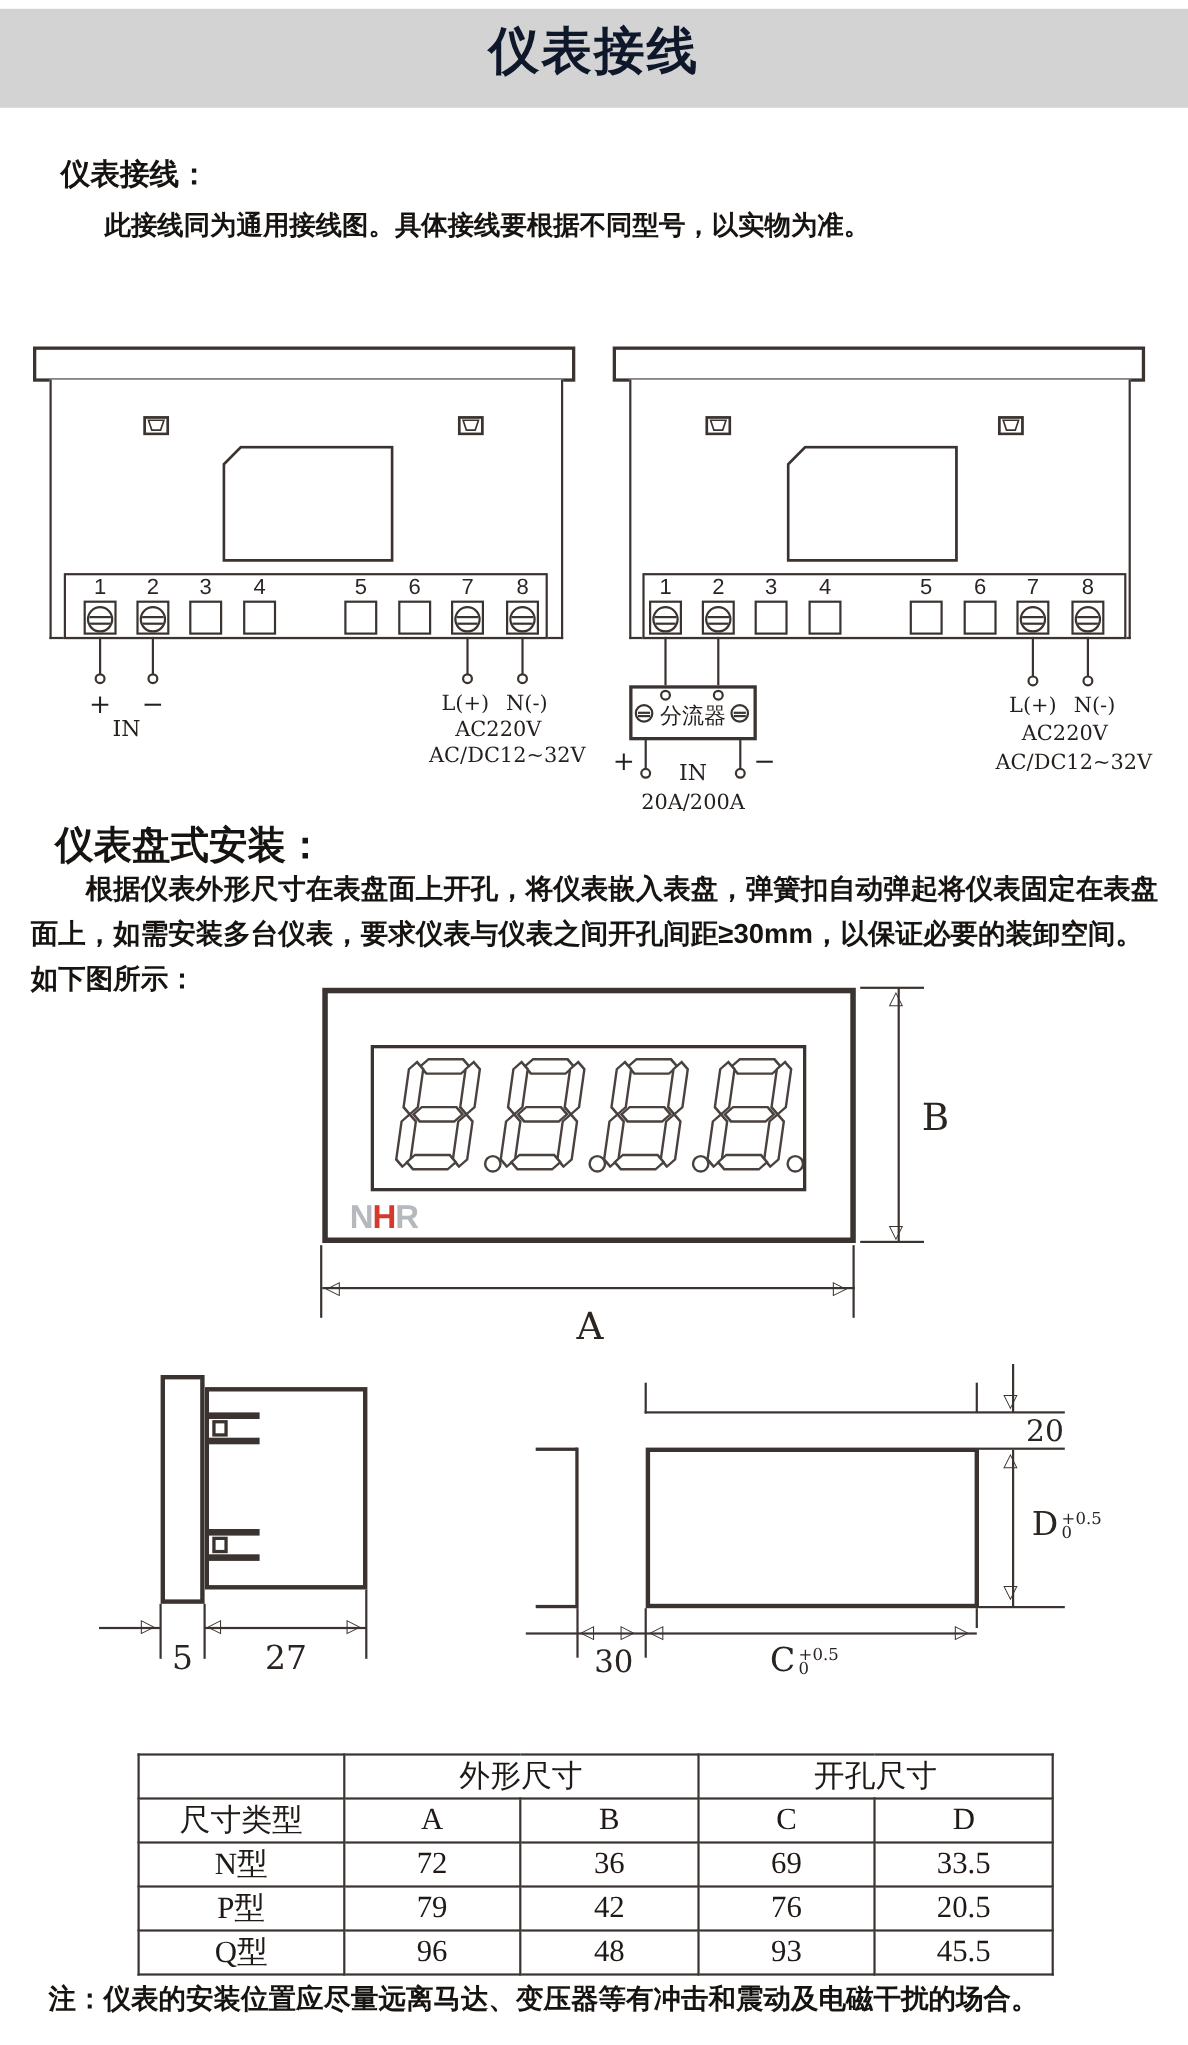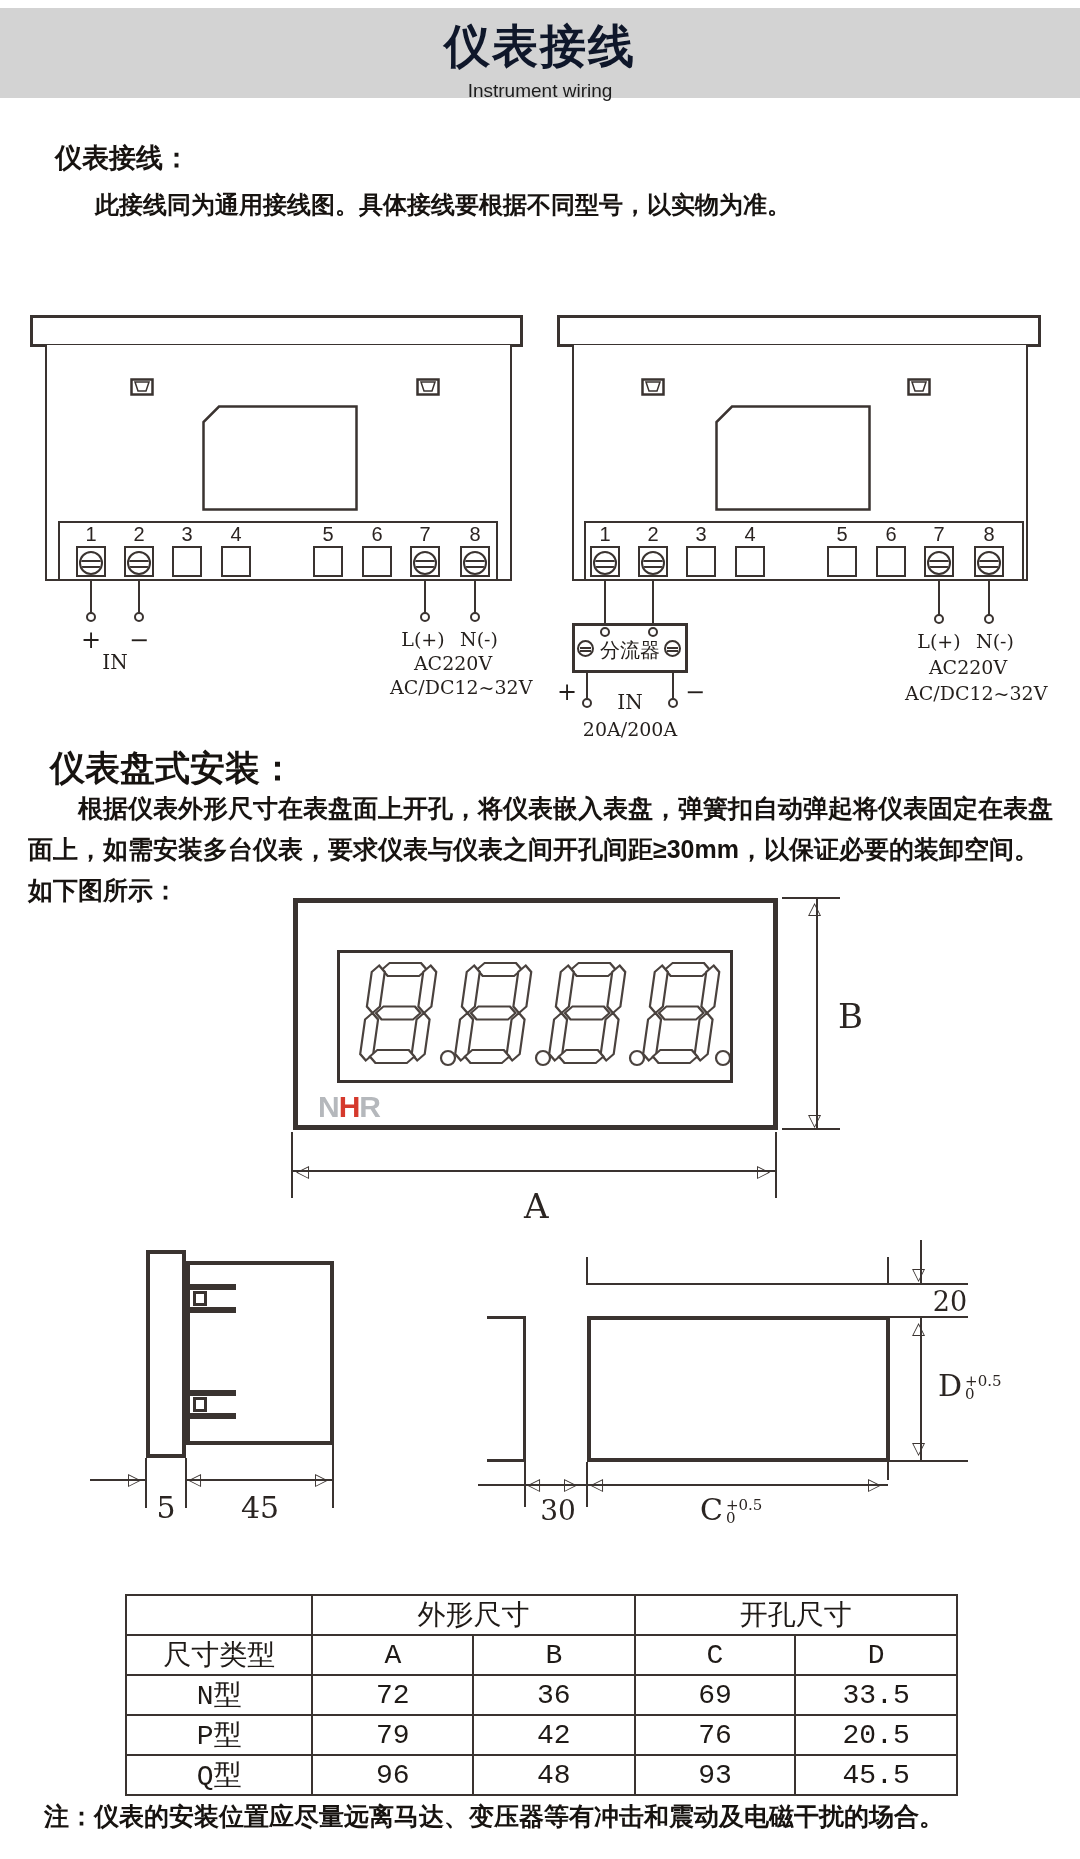--- a/index.html
+++ b/index.html
@@ -34,30 +34,29 @@
   
   .dim{position:absolute;font-family:"DejaVu Serif",serif;font-size:30px;color:#2b2522;text-align:center}
   .tol{display:inline-block;vertical-align:middle;margin-left:3px;line-height:13px;text-align:left}
   .tol i{display:block;font-style:normal;font-size:15px;font-family:"DejaVu Serif",serif}
   
   .logo{position:absolute;font-weight:900;font-size:30px;letter-spacing:-1px;
         font-family:"Liberation Sans",sans-serif}
   
   table.dims{position:absolute;border-collapse:collapse;background:#fff}
   table.dims td{border:2px solid #3a3330;text-align:center;height:40px;
-      font-family:Liberation Mono, monospace;font-size:28px;color:#1f1a17;padding:0}
+      font-family:Liberation Serif, serif;font-size:28px;color:#1f1a17;padding:0}
 </style>
 </head>
 <body>
 
 <div class="page">
 
   <div class="band">
     <h1>仪表接线</h1>
-    <span class="sub">Instrument wiring</span>
   </div>
 
   <div class="abs hei" style="left:55px;top:140px;font-size:27px">仪表接线：</div>
   <div class="abs hei" style="left:95px;top:189px;font-size:24px">此接线同为通用接线图。具体接线要根据不同型号，以实物为准。</div>
 
   <div>
     <div class="box" style="left:30px;top:315px;width:493px;height:32px;border-width:3px"></div>
     <div class="box" style="left:45px;top:345px;width:467px;height:236px;border-top:none"></div>
     <svg class="abs" style="left:130px;top:378px" width="24" height="18">
         <rect x="1.5" y="1.5" width="21" height="15" fill="#fff" stroke="#3a3330" stroke-width="2.5"></rect>
@@ -280,21 +279,21 @@
     <div class="box" style="left:193px;top:1397px;width:14px;height:15px;border-width:3px"></div>
     <div class="line" style="left:145px;top:1458px;width:2px;height:50px"></div>
     <div class="line" style="left:185px;top:1458px;width:2px;height:50px"></div>
     <div class="line" style="left:332px;top:1445px;width:2px;height:63px"></div>
     <div class="line" style="left:90px;top:1479px;width:56px;height:2px"></div>
     <span class="arrow" style="left:128px;top:1471px">▷</span>
     <div class="line" style="left:186px;top:1479px;width:147px;height:2px"></div>
     <span class="arrow" style="left:188px;top:1471px">◁</span>
     <span class="arrow" style="left:315px;top:1471px">▷</span>
     <span class="dim" style="left:150px;top:1490px;width:32px">5</span>
-    <span class="dim" style="left:232px;top:1490px;width:56px">45</span>
+    <span class="dim" style="left:232px;top:1490px;width:56px">27</span>
   </div>
 
   <div>
     <div class="line" style="left:586px;top:1257px;width:2px;height:28px"></div>
     <div class="line" style="left:586px;top:1283px;width:382px;height:2px"></div>
     <div class="line" style="left:887px;top:1257px;width:2px;height:27px"></div>
     <div class="box" style="left:587px;top:1316px;width:303px;height:146px;border-width:4px"></div>
     <div class="line" style="left:487px;top:1316px;width:38px;height:3px"></div>
     <div class="line" style="left:523px;top:1316px;width:3px;height:146px"></div>
     <div class="line" style="left:487px;top:1459px;width:38px;height:3px"></div>

